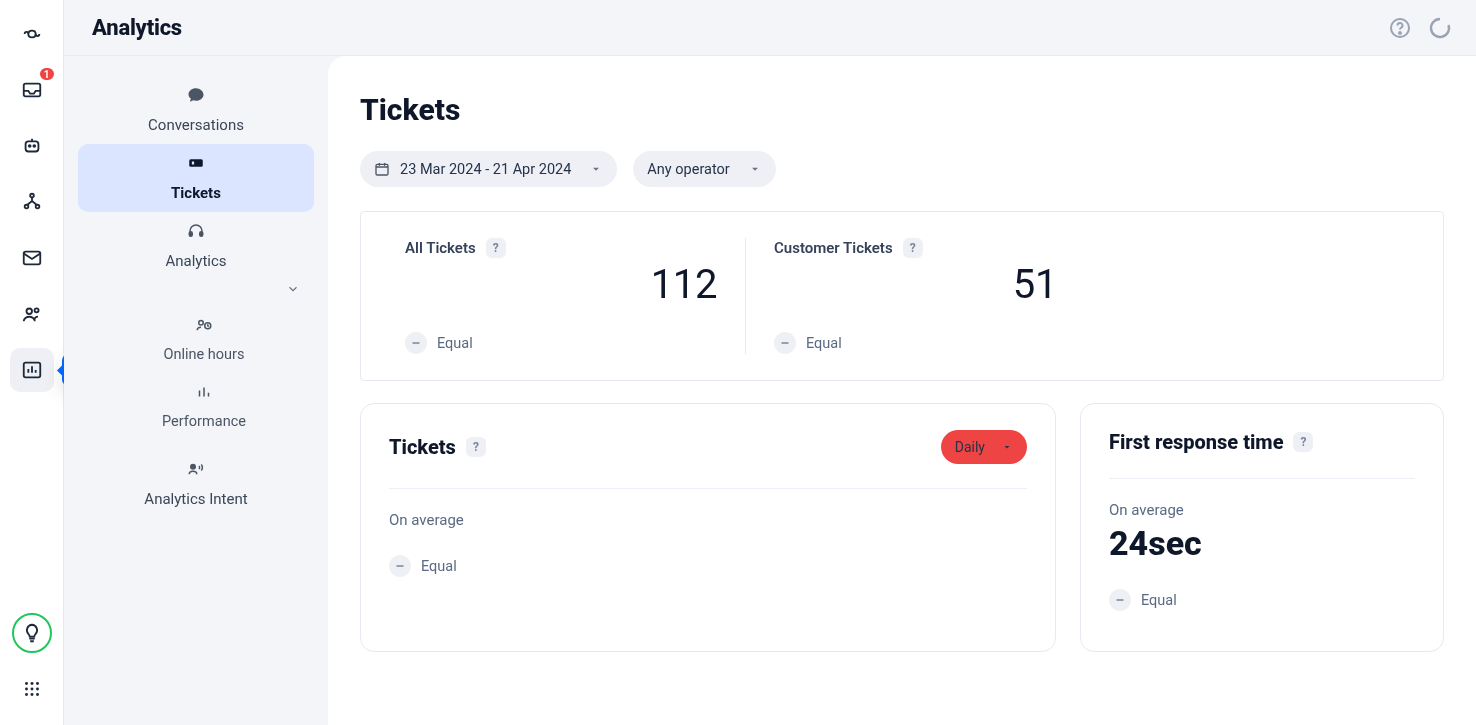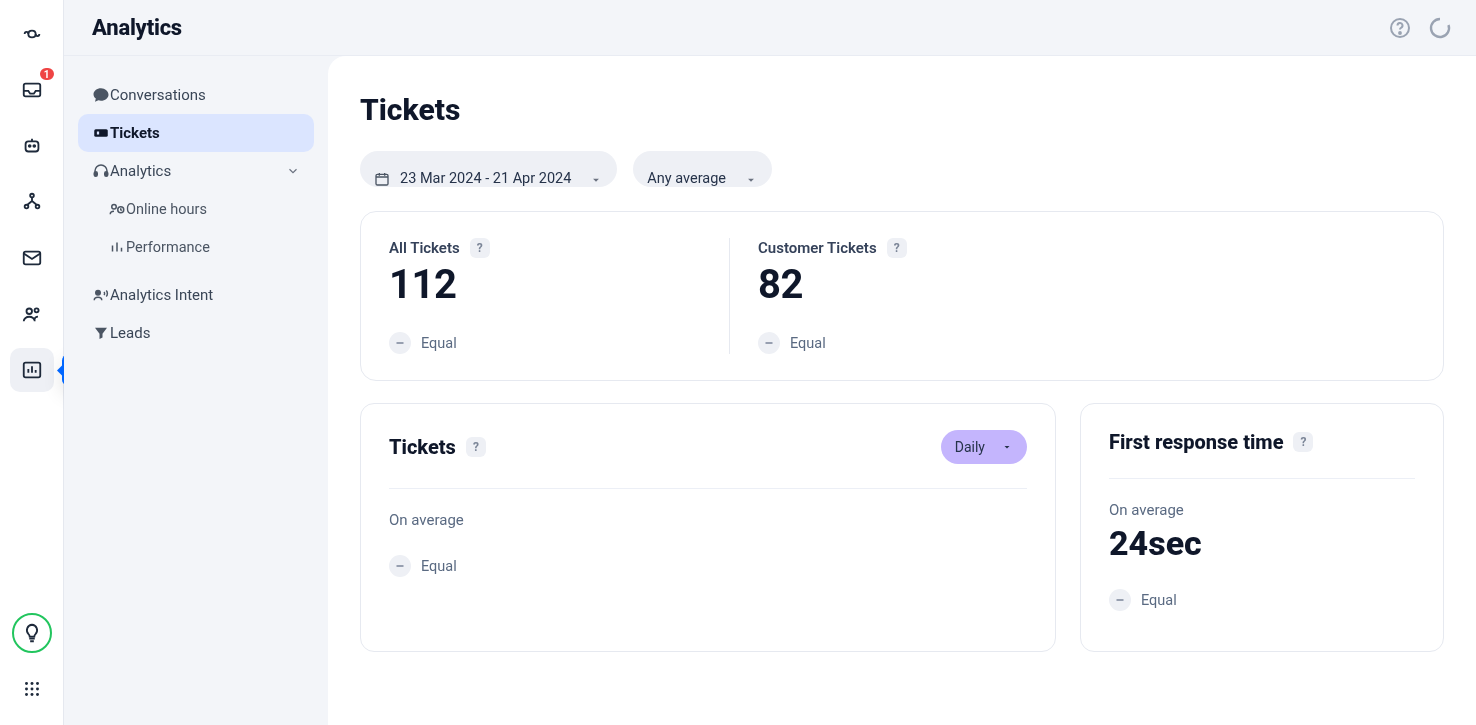--- a/index.html
+++ b/index.html
@@ -74,78 +74,78 @@
   .header-icons { display:flex; gap:16px; color:#9aa3b2; }
   .header-icons .icon-btn { width:24px; height:24px; cursor:pointer; }
 
   
   .sidebar {
     position:absolute; left:64px; top:56px; bottom:0; width:264px;
     background:#f3f5f9;
     padding:20px 14px;
   }
   .side-link {
-    display:flex; align-items:center; 
+    display:flex; align-items:center; gap:12px;
     padding:10px 14px; border-radius:10px;
-    color:#3a4657; font-size:15px; cursor:pointer;
+    color:#3a4657; font-size:15px; cursor:pointer;flex-direction:column;
   }
   .side-link.active { background:#dbe5ff; color:#0f172a; font-weight:700; }
   .side-link .icn { width:18px; height:18px; color:#4b5563; flex:0 0 18px; }
   .side-link.active .icn { color:#0f172a; }
   .side-link .chev { margin-left:auto; width:14px; height:14px; color:#6b7280; }
   .side-sub { padding-left:16px; }
   .side-sub .side-link { font-size:14.5px; color:#4b5563; }
 
   
   .main {
     position:absolute; left:328px; top:56px; right:0; bottom:0;
     background:#fff;
     border-top-left-radius:18px;
     padding:36px 32px 0 32px;
     overflow:hidden;
   }
   .main h2 { font-size:30px; font-weight:800; margin-bottom:24px; }
   .filters { display:flex; gap:16px; margin-bottom:24px; }
   .pill {
     background:#eef0f5; border-radius:999px;
-    height:36px; display:inline-flex; align-items:flex-end;
+    height:36px; display:inline-flex; align-items:center;
     padding:0 14px; gap:10px; font-size:14.5px; color:#26334a; cursor:pointer;
   }
   .pill .chev { width:14px; height:14px; color:#6b7280; margin-left:8px; }
   .pill svg.lead { width:16px; height:16px; color:#4b5563; }
 
   .stat-row {
-    border:1px solid #e6e9f0; border-radius:16px;
-    padding:26px 28px; display:flex; gap:0; margin-bottom:22px;
+    border:1px solid #e6e9f0; border-radius:4px;
+    padding:26px 44px; display:flex; gap:0; margin-bottom:22px;
   }
   .stat-cell { flex:0 0 340px; padding-right:28px; }
   .stat-cell + .stat-cell { border-left:1px solid #e6e9f0; padding-left:28px; }
   .stat-title { display:flex; align-items:center; gap:10px; color:#35425a; font-size:15px; font-weight:600; }
   .help {
     width:20px; height:20px; border-radius:6px; background:#eef0f5;
     color:#7c8698; display:inline-flex; align-items:center; justify-content:center;
     font-size:12px; font-weight:700; cursor:help;
   }
-  .stat-value { font-size:40px; font-weight:700; line-height:1.05; margin-top:6px; letter-spacing:-0.01em; }
+  .stat-value { font-size:40px; font-weight:400; line-height:1.05; margin-top:6px; letter-spacing:-0.01em;text-align:right; }
   .trend { display:flex; align-items:center; gap:10px; margin-top:26px; color:#5a6a82; font-size:14.5px; }
   .trend-dot {
     width:22px; height:22px; border-radius:50%; background:#eef0f5;
     display:inline-flex; align-items:center; justify-content:center; color:#7a8598;
   }
 
   .card-row { display:flex; gap:24px; }
   .card {
     border:1px solid #e6e9f0; border-radius:14px;
     padding:26px 28px 40px; flex:0 0 696px;
   }
   .card.wide2 { flex:1 1 auto; min-width:360px; }
   .card-head { display:flex; align-items:center; justify-content:space-between; }
   .card-head h3 { font-size:20px; font-weight:800; display:flex; align-items:center; gap:10px; }
   .select {
-    background:#c4b5fd; border-radius:999px; height:34px;
+    background:#ef4444; border-radius:999px; height:34px;
     padding:0 14px; display:inline-flex; align-items:center; gap:16px;
     font-size:14px; color:#26334a; cursor:pointer;
   }
   .divider { height:1px; background:#eceff6; margin:24px 0 22px; }
   .muted-label { color:#5a6a82; font-size:15px; }
   .big { font-size:34px; font-weight:800; margin-top:4px; }
 
   svg { display:block; }
 </style>
 </head>
@@ -305,48 +305,40 @@
   <div class="side-link">
     <span class="icn">
         <svg viewBox="0 0 24 24" fill="none" stroke="currentColor" stroke-width="2">
           <circle cx="8" cy="9" r="3" fill="currentColor"></circle>
           <path d="M3 19c0-2.5 2.2-4 5-4s5 1.5 5 4"></path>
           <path d="M16 8c1 1 1 3 0 4M19 6c2 2 2 6 0 8"></path>
         </svg>
       </span>
     <span>Analytics Intent</span>
   </div>
-  <div class="side-link">
-    <span class="icn">
-        <svg viewBox="0 0 24 24" fill="currentColor">
-          <path d="M4 5h16l-6 8v5l-4 2v-7L4 5z"></path>
-        </svg>
-      </span>
-    <span>Leads</span>
-  </div>
 </aside>
 
 <main class="main">
   <h2>Tickets</h2>
 
   <div class="filters">
     <div class="pill">
       <svg class="lead" viewBox="0 0 24 24" fill="none" stroke="currentColor" stroke-width="2">
           <rect x="3" y="5" width="18" height="16" rx="2"></rect>
           <path d="M3 9h18M8 3v4M16 3v4"></path>
         </svg>
       <span>23 Mar 2024 - 21 Apr 2024</span>
       <span class="chev">
           <svg viewBox="0 0 24 24" fill="currentColor">
             <path d="M7 10l5 5 5-5z"></path>
           </svg>
         </span>
     </div>
     <div class="pill">
-      <span>Any average</span>
+      <span>Any operator</span>
       <span class="chev">
           <svg viewBox="0 0 24 24" fill="currentColor">
             <path d="M7 10l5 5 5-5z"></path>
           </svg>
         </span>
     </div>
   </div>
 
   <div class="stat-row">
     <div class="stat-cell">
@@ -362,21 +354,21 @@
             </svg>
         </span>
         <span>Equal</span>
       </div>
     </div>
     <div class="stat-cell">
       <div class="stat-title">
         <span>Customer Tickets</span>
         <span class="help">?</span>
       </div>
-      <div class="stat-value">82</div>
+      <div class="stat-value">51</div>
       <div class="trend">
         <span class="trend-dot">
           <svg viewBox="0 0 24 24" width="12" height="12" fill="none" stroke="currentColor" stroke-width="3">
               <path d="M5 12h14"></path>
             </svg>
         </span>
         <span>Equal</span>
       </div>
     </div>
   </div>

